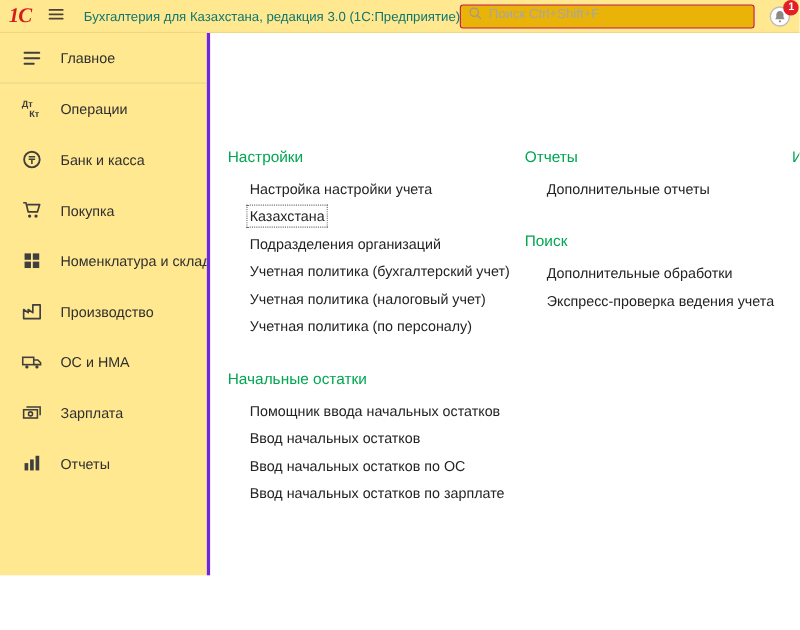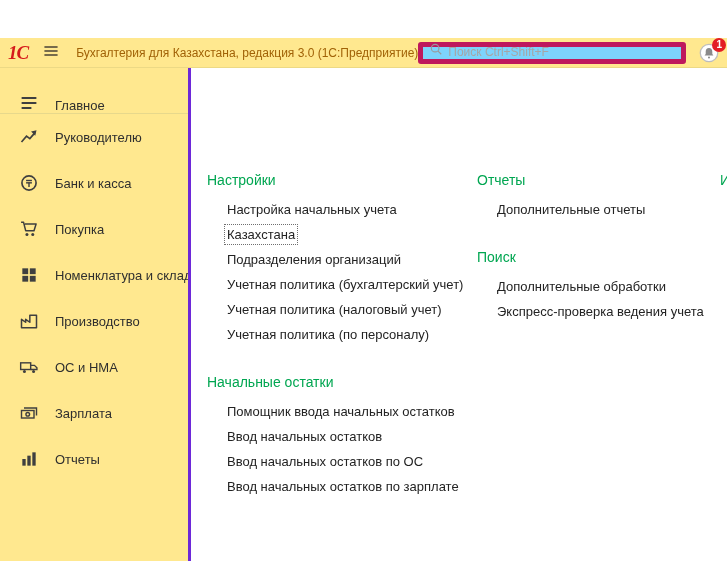--- a/index.html
+++ b/index.html
@@ -1,39 +1,39 @@
 <!DOCTYPE html>
 <html><head>
 <meta charset="utf-8">
 <style>
   * { margin:0; padding:0; box-sizing:border-box; }
   html,body { width:727px; height:573px; }
   body {
     font-family:"Liberation Sans", sans-serif;
     font-size:13px; color:#2b2b2b; background:#fff; overflow:hidden;
   }
-  .app { width:727px; height:523px; display:flex; flex-direction:column;margin-top:38px; }
+  .app { width:727px; height:523px; display:flex; flex-direction:column; }
 
   
   .topbar {
     flex:0 0 30px; height:30px; background:#ffe88f;
     display:flex; align-items:center; padding:0 10px 0 8px;
     border-bottom:1px solid #ecd985;
   }
   .logo {
     color:#d61b1b; font-weight:bold; font-style:italic;
     font-family:"Liberation Serif", serif; font-size:19px; line-height:1;
     margin-right:10px; letter-spacing:-1px;
   }
   .menu-btn { background:none; border:none; cursor:pointer; padding:3px 4px; display:flex; }
-  .app-title { font-size:12px; color:#a16207; margin-left:12px; white-space:nowrap; }
+  .app-title { font-size:12px; color:#0f766e; margin-left:12px; white-space:nowrap; }
   .search-box {
-    margin-left:auto; width:268px; height:22px; background:#7dd3fc;
-    border:5px solid #be185d; border-radius:3px;
-    display:flex; align-items:flex-end; padding:0 6px; gap:5px; flex:0 0 auto;
+    margin-left:auto; width:268px; height:22px; background:#eab308;
+    border:1px solid #be185d; border-radius:3px;
+    display:flex; align-items:flex-start; padding:0 6px; gap:5px; flex:0 0 auto;
   }
   .search-box input {
     border:none; outline:none; flex:1; font-size:12px; color:#333;
     background:transparent; font-family:"Liberation Sans", sans-serif;
   }
   .search-box input::placeholder { color:#a6a6a6; }
   .top-icons { display:flex; align-items:center; gap:12px; margin-left:12px; }
   .icon-btn { position:relative; width:22px; height:22px; background:none; border:none; cursor:pointer; padding:0; }
   .badge {
     position:absolute; top:-4px; right:-6px; min-width:14px; height:14px;
@@ -42,21 +42,21 @@
   }
 
   
   .body { flex:1; display:flex; min-height:0; }
 
   .sidebar { flex:0 0 188px; width:188px; background:#ffe88f; overflow:hidden; }
   .nav-item {
     height:46px; display:flex; align-items:center; gap:15px;
     padding:0 8px 0 18px; cursor:pointer;
   }
-  .nav-item.first { border-bottom:1px solid #e7d88c;align-items:flex-end; }
+  .nav-item.first { border-bottom:1px solid #e7d88c; }
   .nav-icon { width:22px; display:flex; justify-content:center; flex:0 0 22px; }
   .nav-label { font-size:13px; color:#2f2f2f; white-space:nowrap; }
 
   .content {
     flex:1; min-width:0; background:#fff; border-left:3px solid #6d28d9;
     padding:104px 0 0 16px; display:flex; overflow:hidden;
   }
   .col { display:flex; flex-direction:column; }
   .col-1 { width:270px; flex:0 0 270px; }
   .col-2 { width:243px; flex:0 0 243px; }
@@ -126,30 +126,30 @@
               <g stroke="#3f3f3f" stroke-width="2.2" stroke-linecap="round">
                 <line x1="4" y1="6" x2="20" y2="6"></line>
                 <line x1="4" y1="12" x2="20" y2="12"></line>
                 <line x1="4" y1="18" x2="14" y2="18"></line>
               </g>
             </svg>
         </span>
         <span class="nav-label">Главное</span>
       </div>
 
-      <div class="nav-item">
-        <span class="nav-icon">
-          <svg width="20" height="20" viewBox="0 0 24 24">
-              <polyline points="3,18 9,11 13,14 19,7" fill="none" stroke="#3f3f3f" stroke-width="2"></polyline>
-              <polygon points="21,4 14.5,5.5 19.5,10.5" fill="#3f3f3f"></polygon>
-            </svg>
-        </span>
-        <span class="nav-label">Руководителю</span>
-      </div>
-
+
+      <div class="nav-item">
+        <span class="nav-icon">
+          <svg width="20" height="20" viewBox="0 0 24 24">
+              <text x="1" y="10" font-size="10" font-weight="bold" fill="#3f3f3f">Дт</text>
+              <text x="9" y="21" font-size="10" font-weight="bold" fill="#3f3f3f">Кт</text>
+            </svg>
+        </span>
+        <span class="nav-label">Операции</span>
+      </div>
 
       <div class="nav-item">
         <span class="nav-icon">
           <svg width="20" height="20" viewBox="0 0 24 24">
               <circle cx="12" cy="12" r="8.5" fill="none" stroke="#3f3f3f" stroke-width="2"></circle>
               <g stroke="#3f3f3f" stroke-width="1.7">
                 <line x1="8.5" y1="9" x2="15.5" y2="9"></line>
                 <line x1="8.5" y1="11.8" x2="15.5" y2="11.8"></line>
                 <line x1="12" y1="11.8" x2="12" y2="16.8"></line>
               </g>
@@ -234,21 +234,21 @@
         <span class="nav-label">Отчеты</span>
       </div>
 
     </nav>
 
     <main class="content">
 
       <div class="col col-1">
         <section class="group">
           <h2 class="group-header">Настройки</h2>
-          <div class="link">Настройка начальных учета</div>
+          <div class="link">Настройка настройки учета</div>
           <div class="link focused">Казахстана</div>
           <div class="link">Подразделения организаций</div>
           <div class="link">Учетная политика (бухгалтерский учет)</div>
           <div class="link">Учетная политика (налоговый учет)</div>
           <div class="link">Учетная политика (по персоналу)</div>
         </section>
 
         <section class="group">
           <h2 class="group-header">Начальные остатки</h2>
           <div class="link">Помощник ввода начальных остатков</div>

